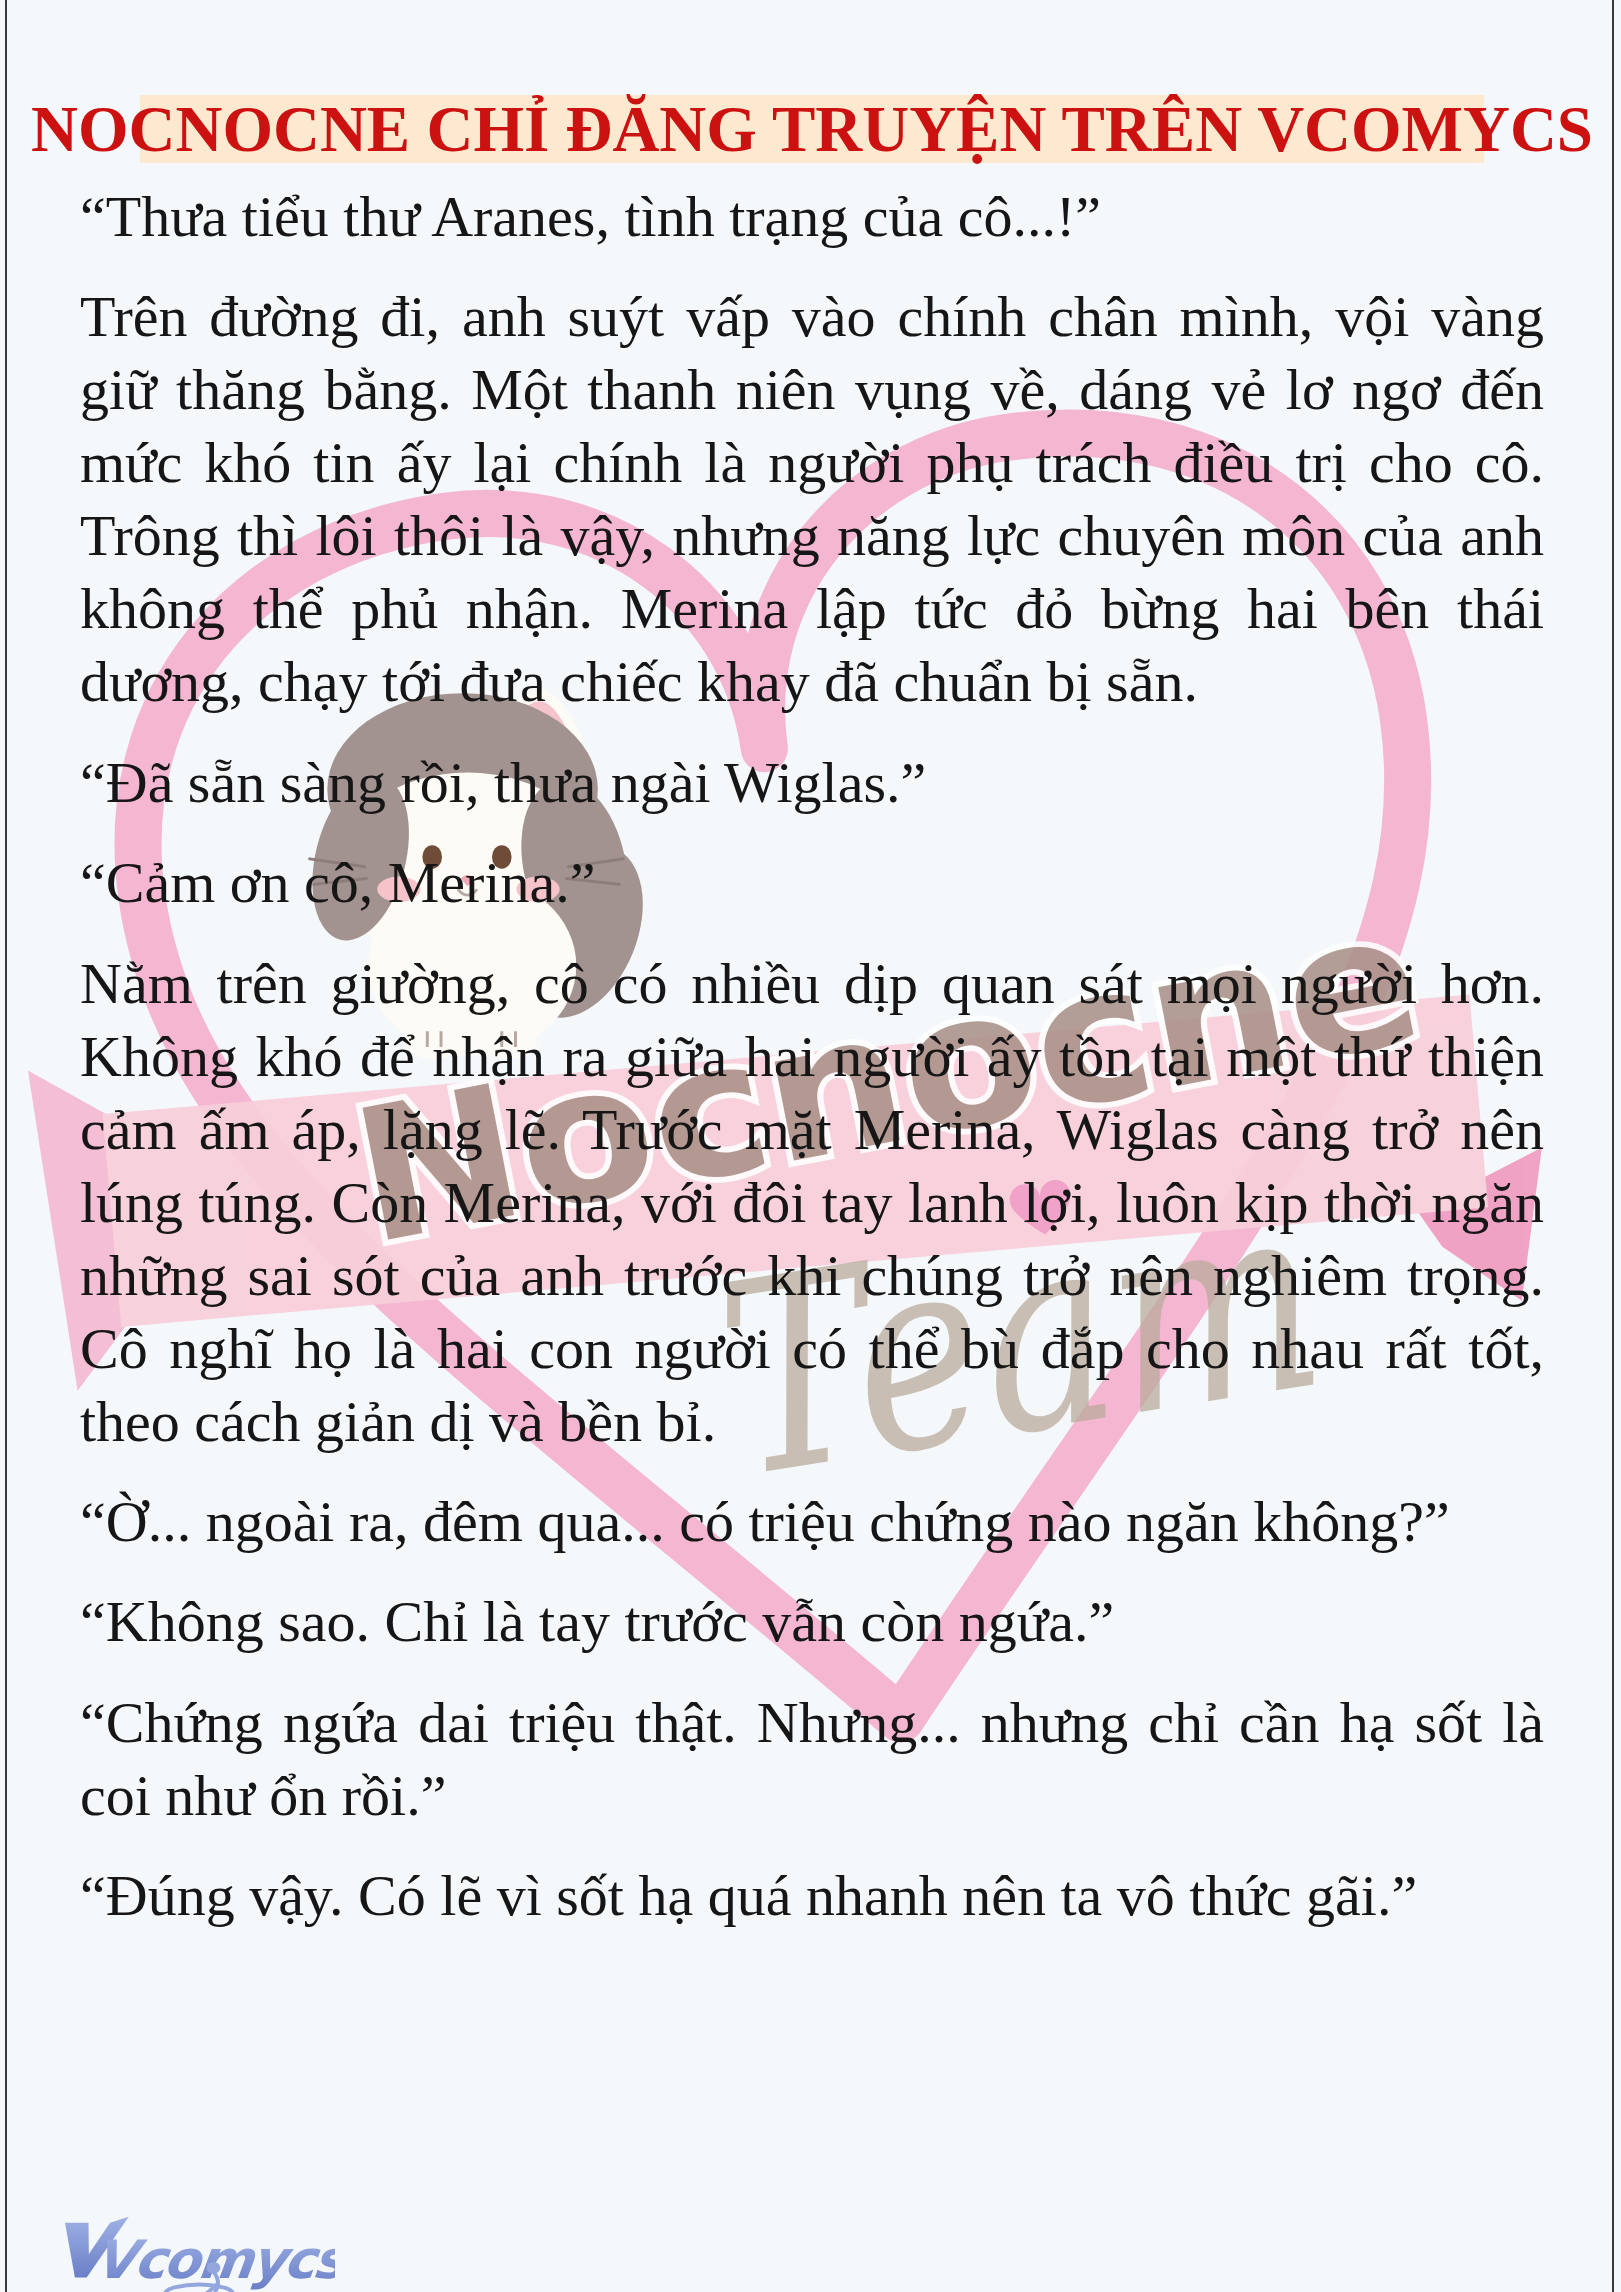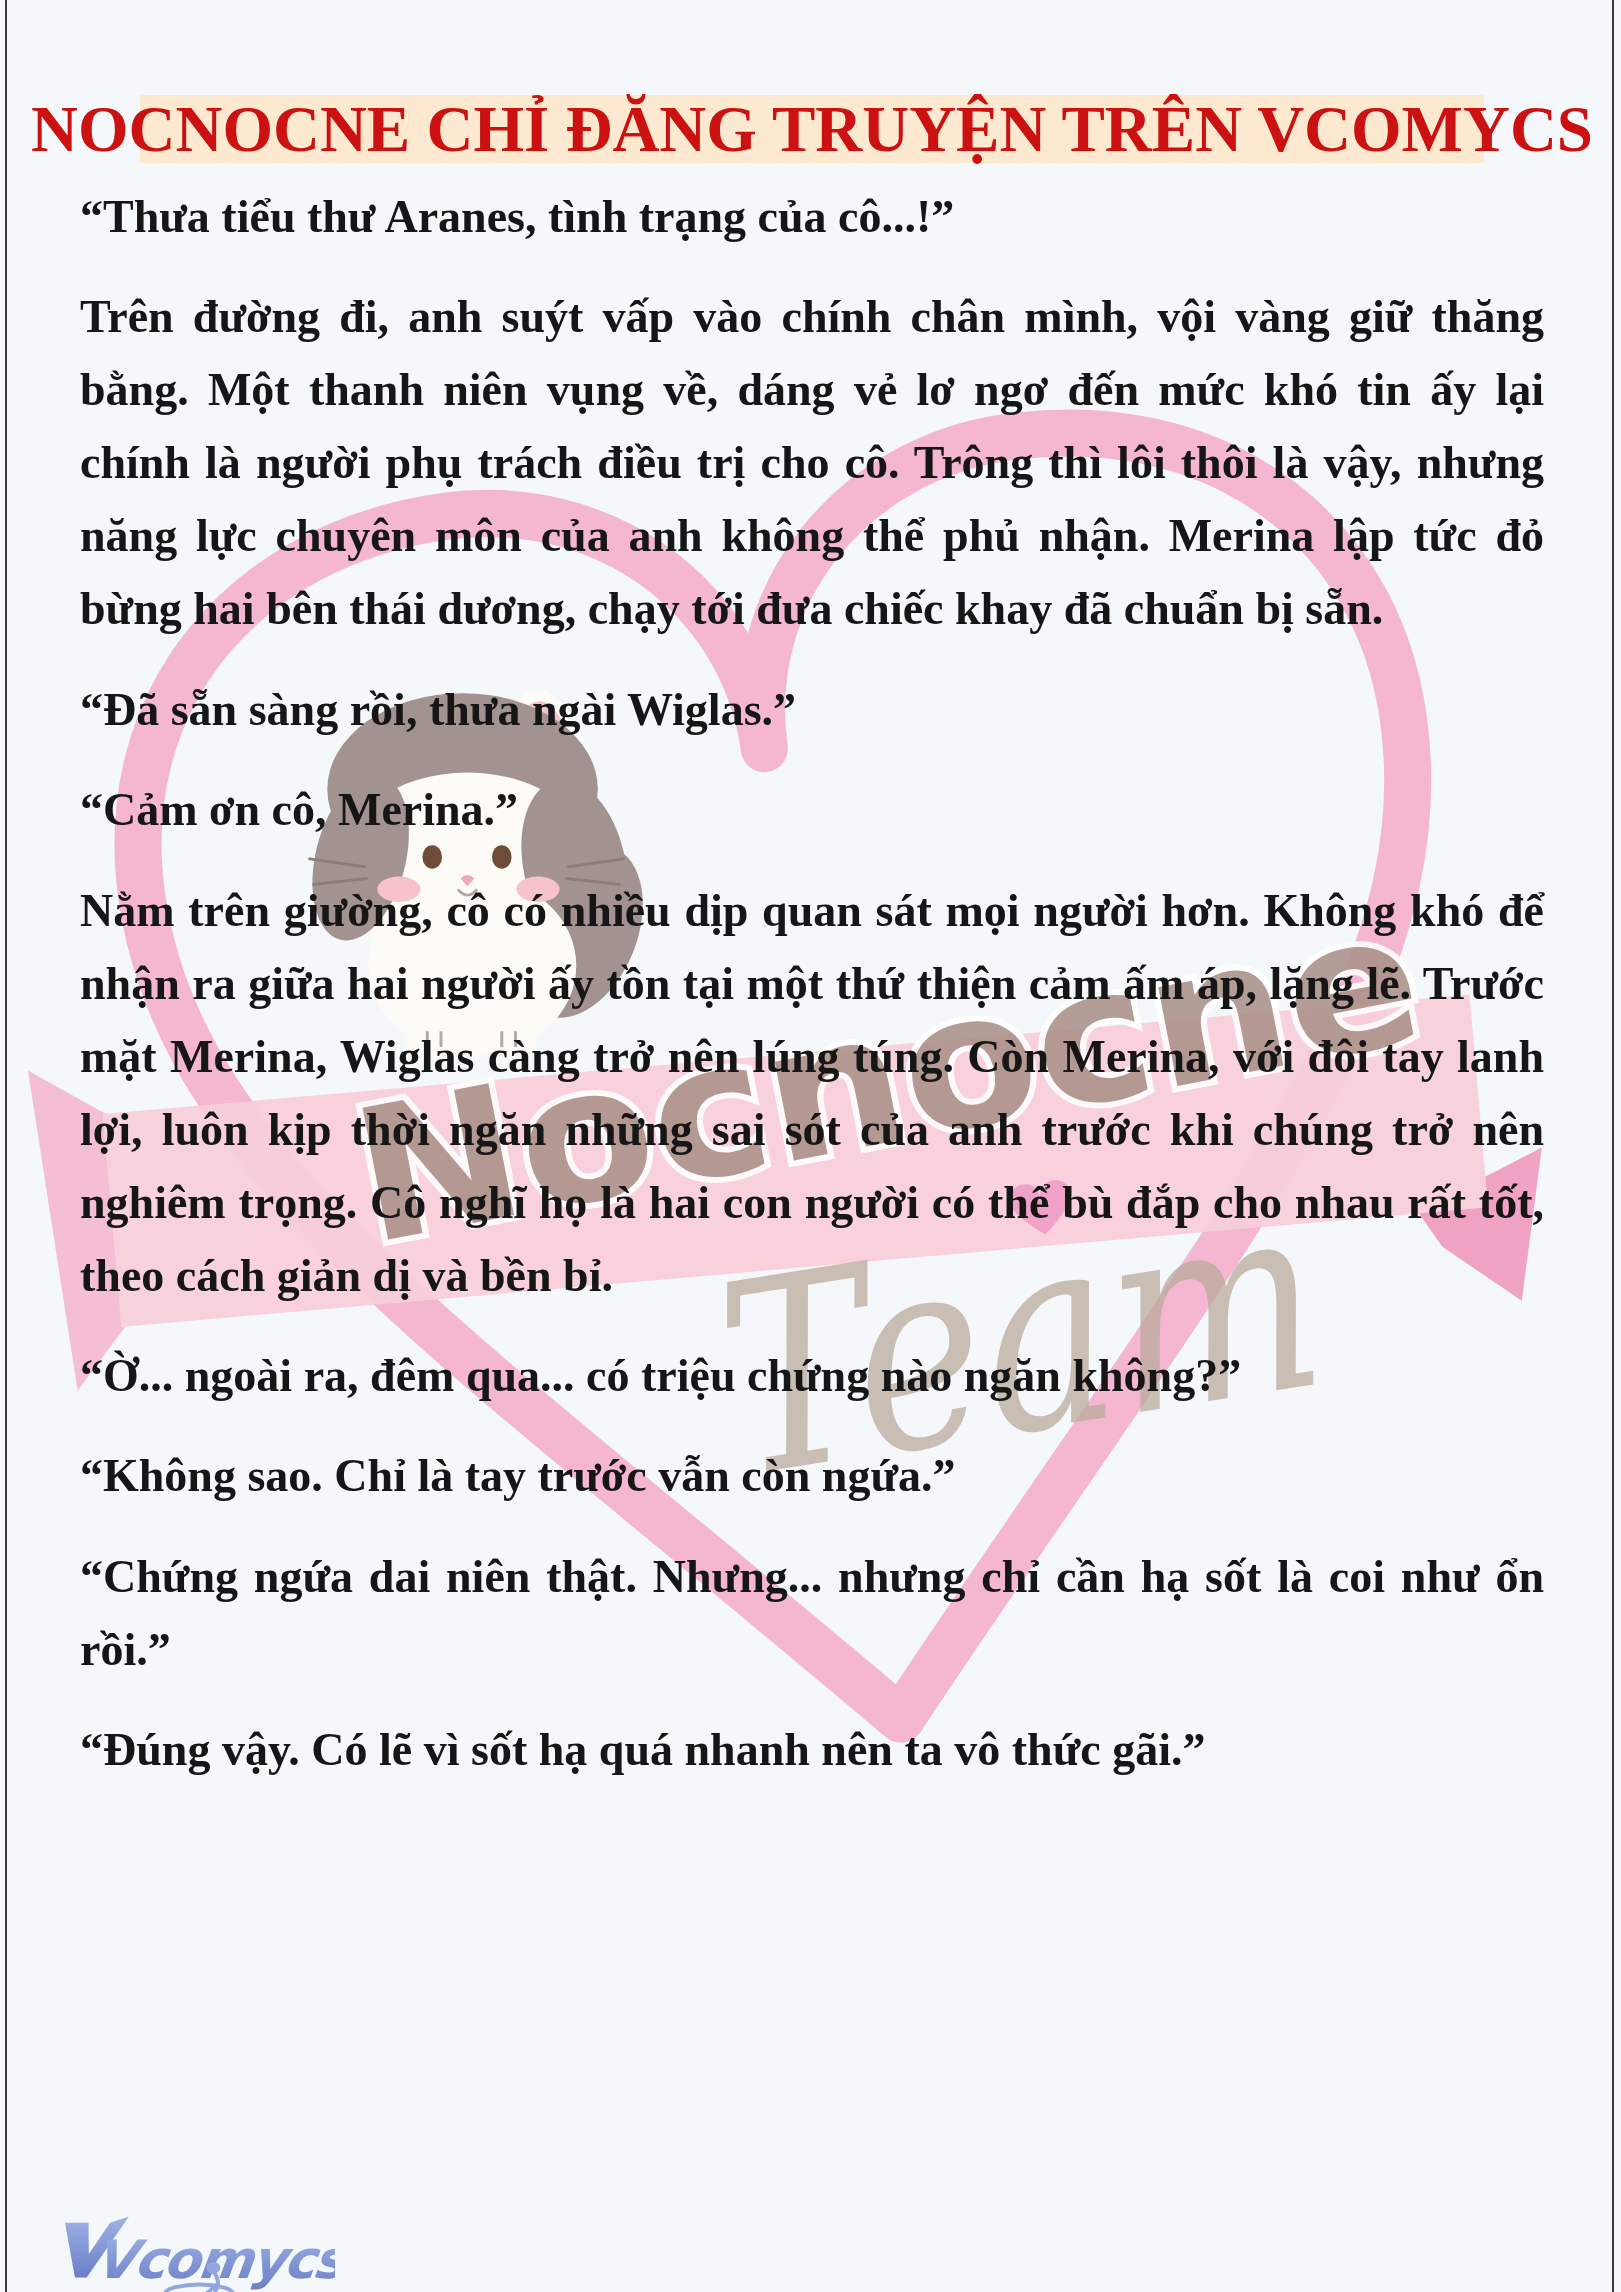--- a/index.html
+++ b/index.html
@@ -35,21 +35,21 @@
     white-space:nowrap;
   }
 
   
   .text-block{
     position:absolute;left:80px;top:180px;width:1464px;z-index:2;
     color:#161616;
   }
   .text-block p{
     margin:0 0 27.4px 0;
-    font-size:46px;line-height:73px;font-weight:bold;
+    font-size:58px;line-height:73px;font-weight:normal;
     text-align:justify;
   }
 
   
   .vcomycs-logo{
     position:absolute;left:41px;top:2203px;z-index:2;
   }
 </style>
 </head>
 <body>
@@ -118,21 +118,21 @@
 </div>
 
 <div class="text-block">
   <p>“Thưa tiểu thư Aranes, tình trạng của cô...!”</p>
   <p>Trên đường đi, anh suýt vấp vào chính chân mình, vội vàng giữ thăng bằng. Một thanh niên vụng về, dáng vẻ lơ ngơ đến mức khó tin ấy lại chính là người phụ trách điều trị cho cô. Trông thì lôi thôi là vậy, nhưng năng lực chuyên môn của anh không thể phủ nhận. Merina lập tức đỏ bừng hai bên thái dương, chạy tới đưa chiếc khay đã chuẩn bị sẵn.</p>
   <p>“Đã sẵn sàng rồi, thưa ngài Wiglas.”</p>
   <p>“Cảm ơn cô, Merina.”</p>
   <p>Nằm trên giường, cô có nhiều dịp quan sát mọi người hơn. Không khó để nhận ra giữa hai người ấy tồn tại một thứ thiện cảm ấm áp, lặng lẽ. Trước mặt Merina, Wiglas càng trở nên lúng túng. Còn Merina, với đôi tay lanh lợi, luôn kịp thời ngăn những sai sót của anh trước khi chúng trở nên nghiêm trọng. Cô nghĩ họ là hai con người có thể bù đắp cho nhau rất tốt, theo cách giản dị và bền bỉ.</p>
   <p>“Ờ... ngoài ra, đêm qua... có triệu chứng nào ngăn không?”</p>
   <p>“Không sao. Chỉ là tay trước vẫn còn ngứa.”</p>
-  <p>“Chứng ngứa dai niên thật. Nhưng... nhưng chỉ cần hạ sốt là coi như ổn rồi.”</p>
+  <p>“Chứng ngứa dai triệu thật. Nhưng... nhưng chỉ cần hạ sốt là coi như ổn rồi.”</p>
   <p>“Đúng vậy. Có lẽ vì sốt hạ quá nhanh nên ta vô thức gãi.”</p>
 </div>
 
 <svg class="vcomycs-logo" width="294" height="108" viewBox="0 0 300 110" xmlns="http://www.w3.org/2000/svg">
   <defs>
     <linearGradient id="vgrad" x1="0" y1="0" x2="0" y2="1">
       <stop offset="0" stop-color="#a3b4e6"></stop>
       <stop offset="1" stop-color="#6densa"></stop>
     </linearGradient>
     <linearGradient id="vgrad2" x1="0" y1="0" x2="0" y2="1">

